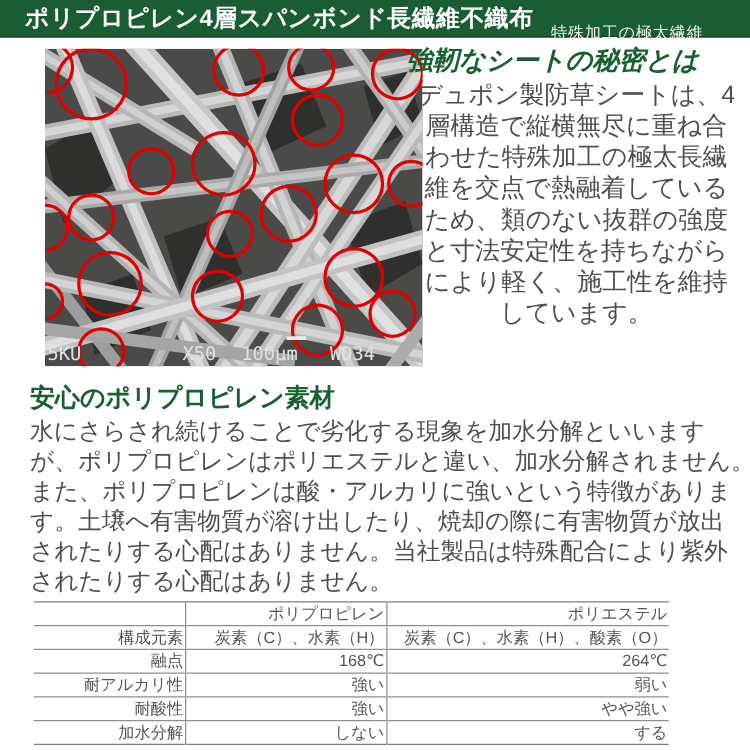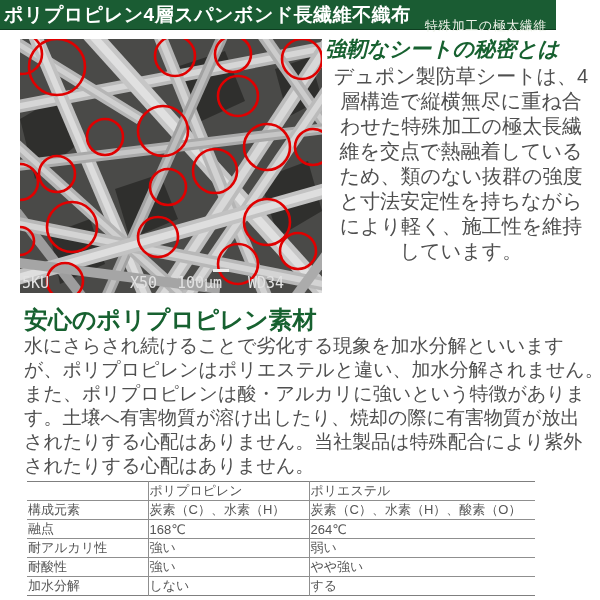--- a/index.html
+++ b/index.html
@@ -3,47 +3,47 @@
 <meta charset="utf-8">
 <style>
   html,body{margin:0;padding:0;}
   body{
     width:600px;height:600px;position:relative;background:#ffffff;
     font-family:"Liberation Sans","DejaVu Sans",sans-serif;
     overflow:hidden;
   }
   
   .topbar{
-    position:absolute;left:0;top:0;width:556px;height:30px;
+    position:absolute;left:0;top:0;width:600px;height:30px;
     background:#1a5c33;border-bottom:1px solid #0e3d20;
     display:flex;align-items:center;white-space:nowrap;
-    padding-left:4px;box-sizing:border-box;
+    padding-left:20px;box-sizing:border-box;
   }
   .topbar .title{font-size:19px;font-weight:bold;color:#ffffff;letter-spacing:.5px;}
   .topbar .subtitle{font-size:13px;font-weight:normal;color:#edf2e8;margin-left:14px;letter-spacing:.5px;margin-top:23px;}
   
-  .sem-wrap{position:absolute;left:20px;top:39px;width:302px;height:254px;}
+  .sem-wrap{position:absolute;left:36px;top:39px;width:302px;height:254px;}
   .sem-wrap svg{display:block;}
   
   .intro{position:absolute;left:325px;top:36px;width:272px;}
   .intro .heading{font-size:21px;font-weight:bold;color:#176130;line-height:26px;margin-bottom:2px;font-style:italic;}
   .intro .line{font-size:20px;color:#4f4f4f;line-height:25px;white-space:nowrap;text-align:center;}
   
   .material{position:absolute;left:24px;top:307px;width:576px;}
-  .material .heading{font-size:24px;font-weight:bold;color:#176130;line-height:25px;margin-bottom:2px;}
+  .material .heading{font-size:20px;font-weight:bold;color:#176130;line-height:25px;margin-bottom:2px;}
   .material .line{font-size:19px;color:#4f4f4f;line-height:24px;white-space:nowrap;}
   
   table.cmp{
     position:absolute;left:27px;top:481px;width:508px;
     border-collapse:collapse;table-layout:fixed;
     font-size:13px;color:#555555;
     border-top:1px solid #7f7f7f;border-bottom:1px solid #7f7f7f;
   }
   table.cmp td{
-    height:18px;text-align:left;vertical-align:middle;
+    height:18px;text-align:right;vertical-align:middle;
     border-bottom:1px solid #8f8f8f;padding:0 1px;overflow:hidden;white-space:nowrap;
   }
   table.cmp tr:last-child td{border-bottom:none;}
   table.cmp td.c2,table.cmp td.c3{border-left:1px solid #8f8f8f;}
   table.cmp col.col1{width:121px;}
   table.cmp col.col2{width:161px;}
   table.cmp col.col3{width:226px;}
 </style>
 </head>
 <body>

